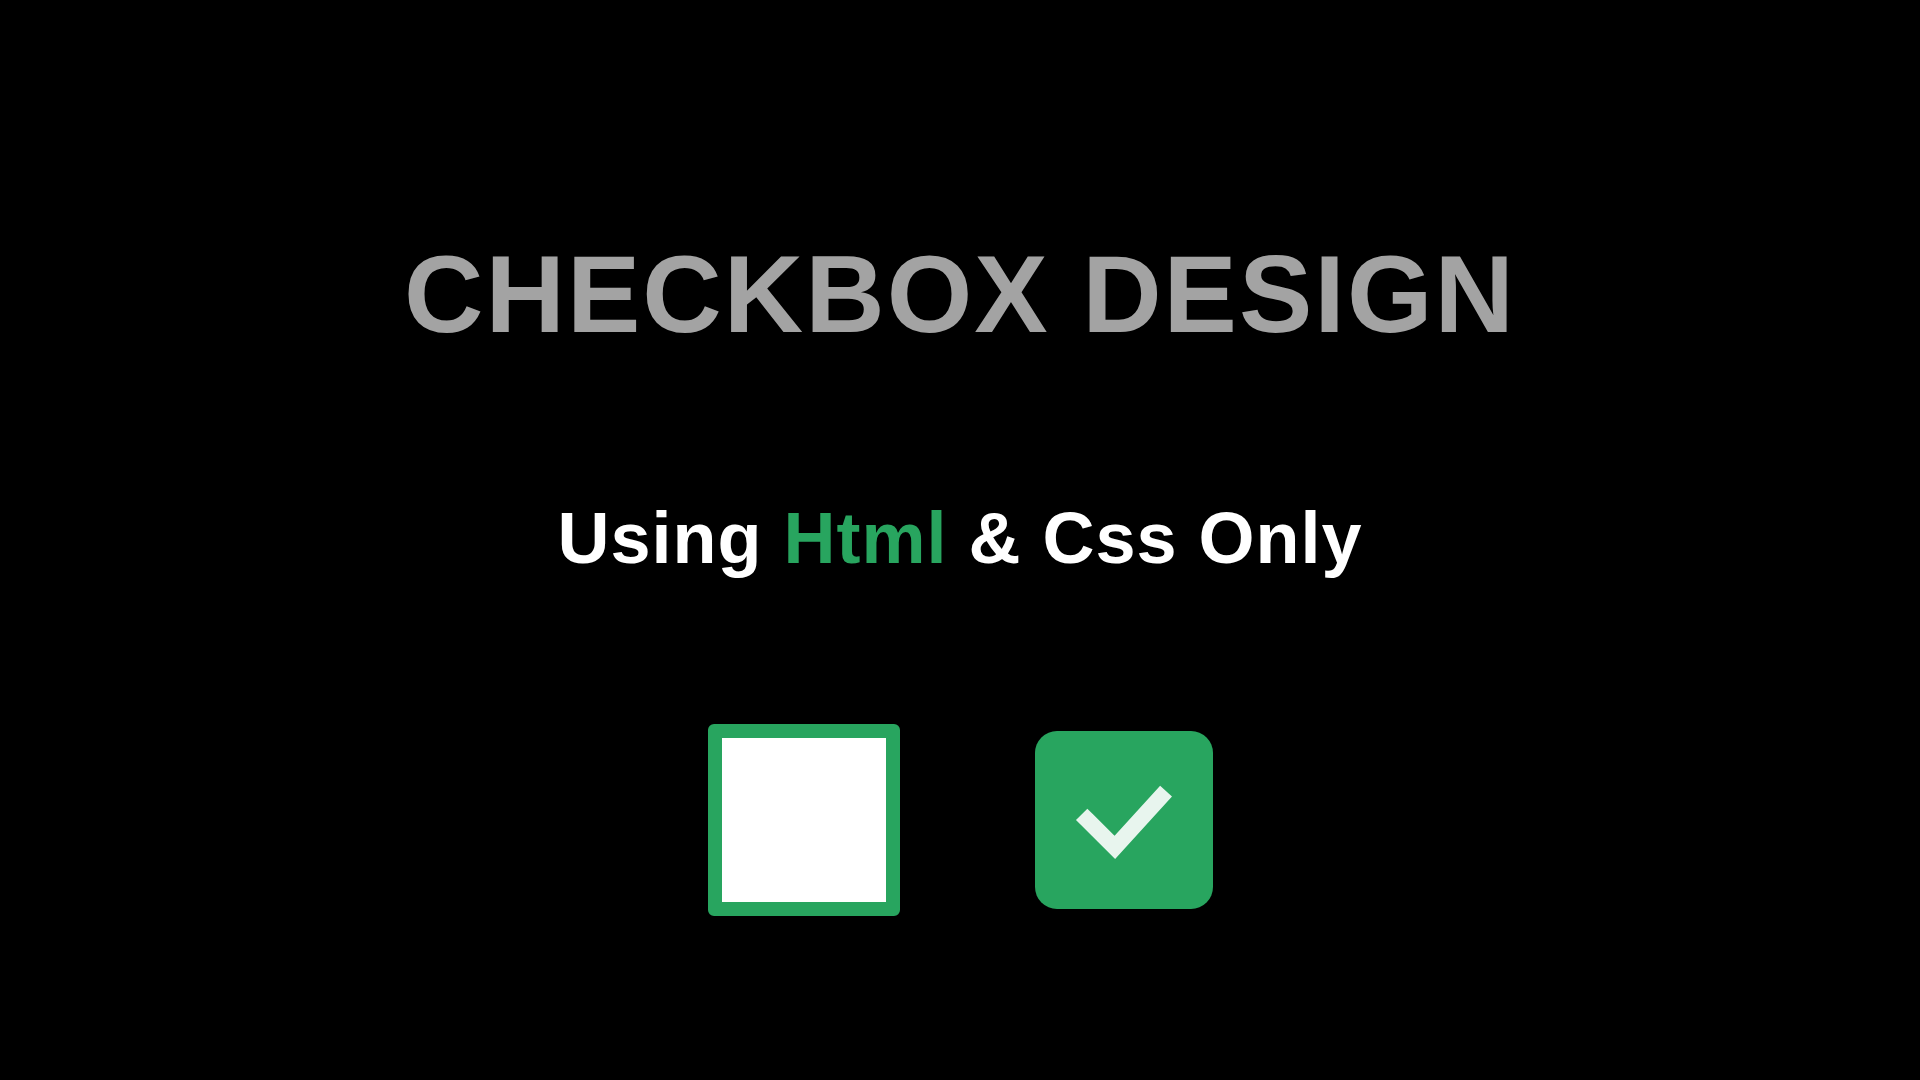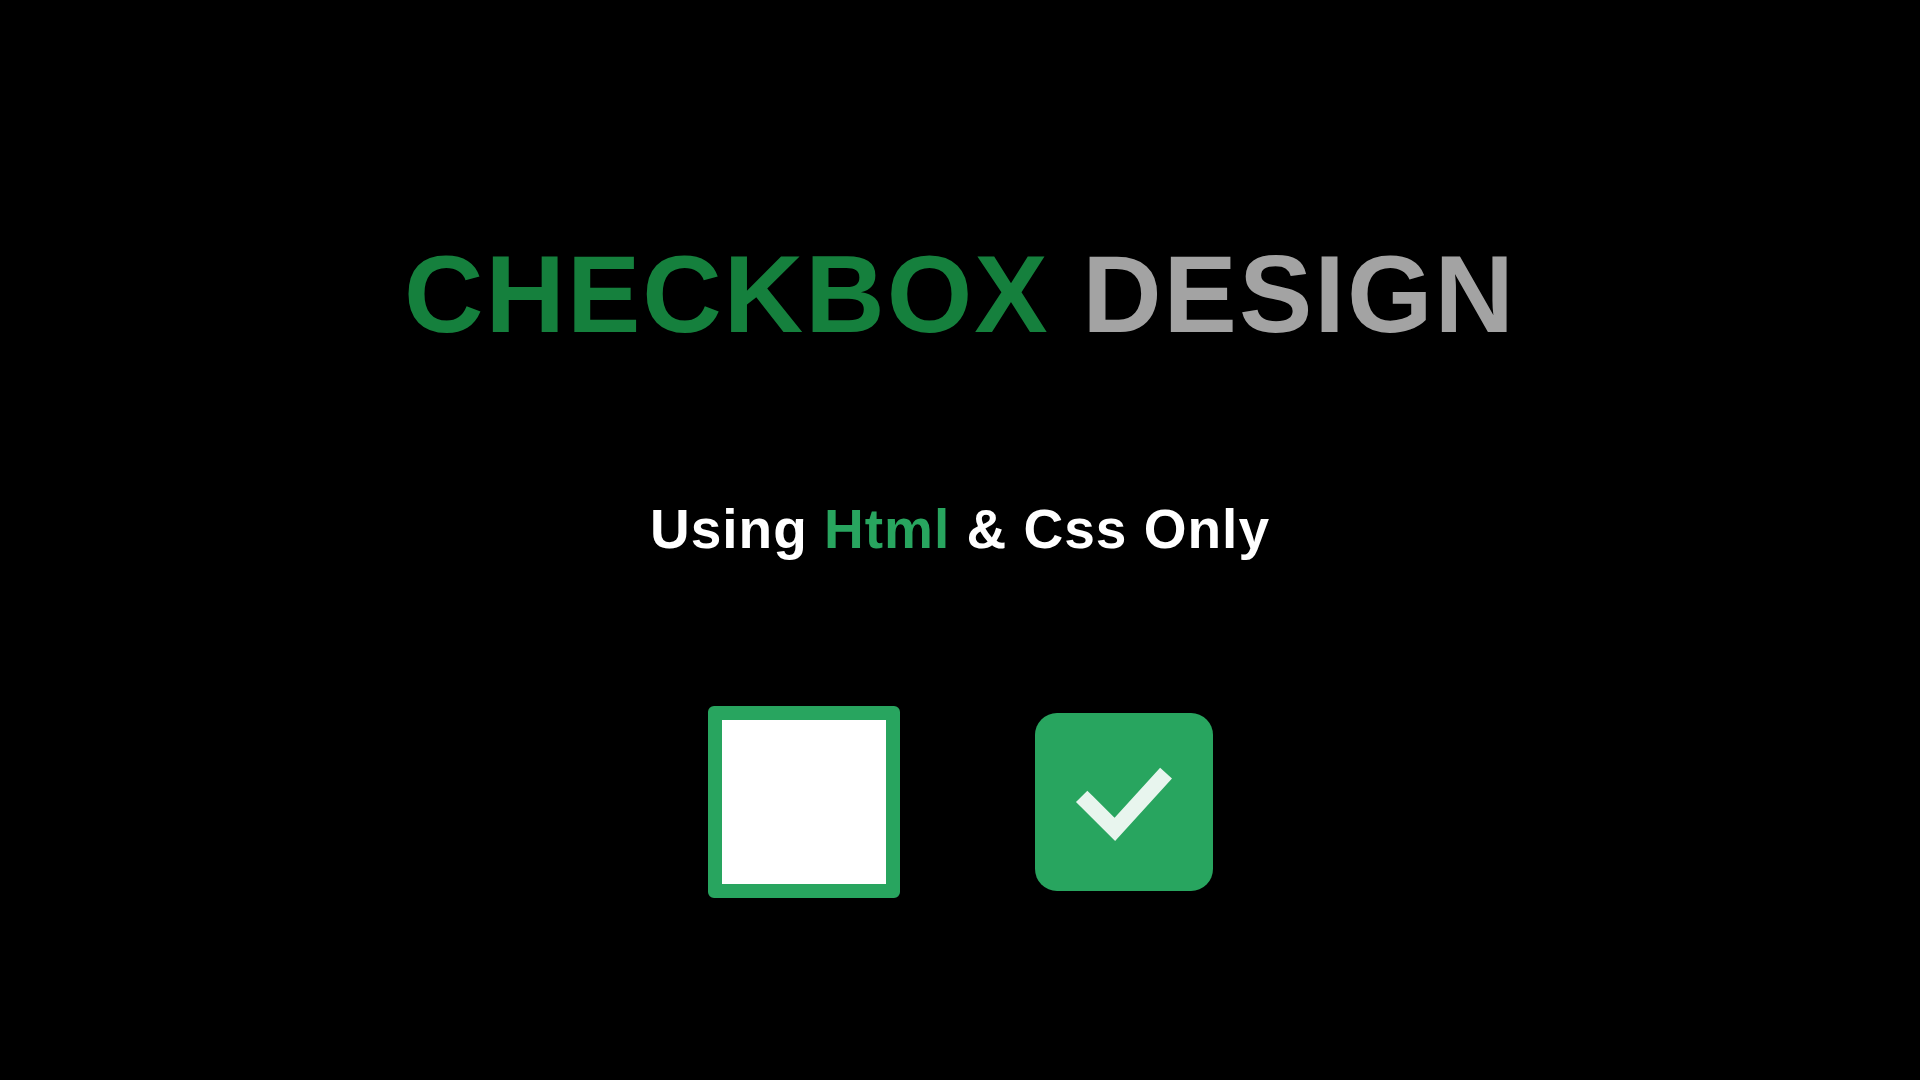--- a/index.html
+++ b/index.html
@@ -19,28 +19,28 @@
       padding-top: 230px;
       overflow: hidden;
     }
     .title {
       font-size: 110px;
       font-weight: 800;
       letter-spacing: 2px;
       text-align: center;
     }
     .title .green {
-      color: #15803d;
+      color: #a3a3a3;
     }
     .title .white {
       color: #a3a3a3;
     }
     .subtitle {
       margin-top: 140px;
-      font-size: 55px;
+      font-size: 72px;
       font-weight: 600;
       text-align: center;
       color: #ffffff;
       letter-spacing: 1px;
     }
     .subtitle .green {
       color: #28a55f;
     }
     .checkbox-row {
       margin-top: 145px;

